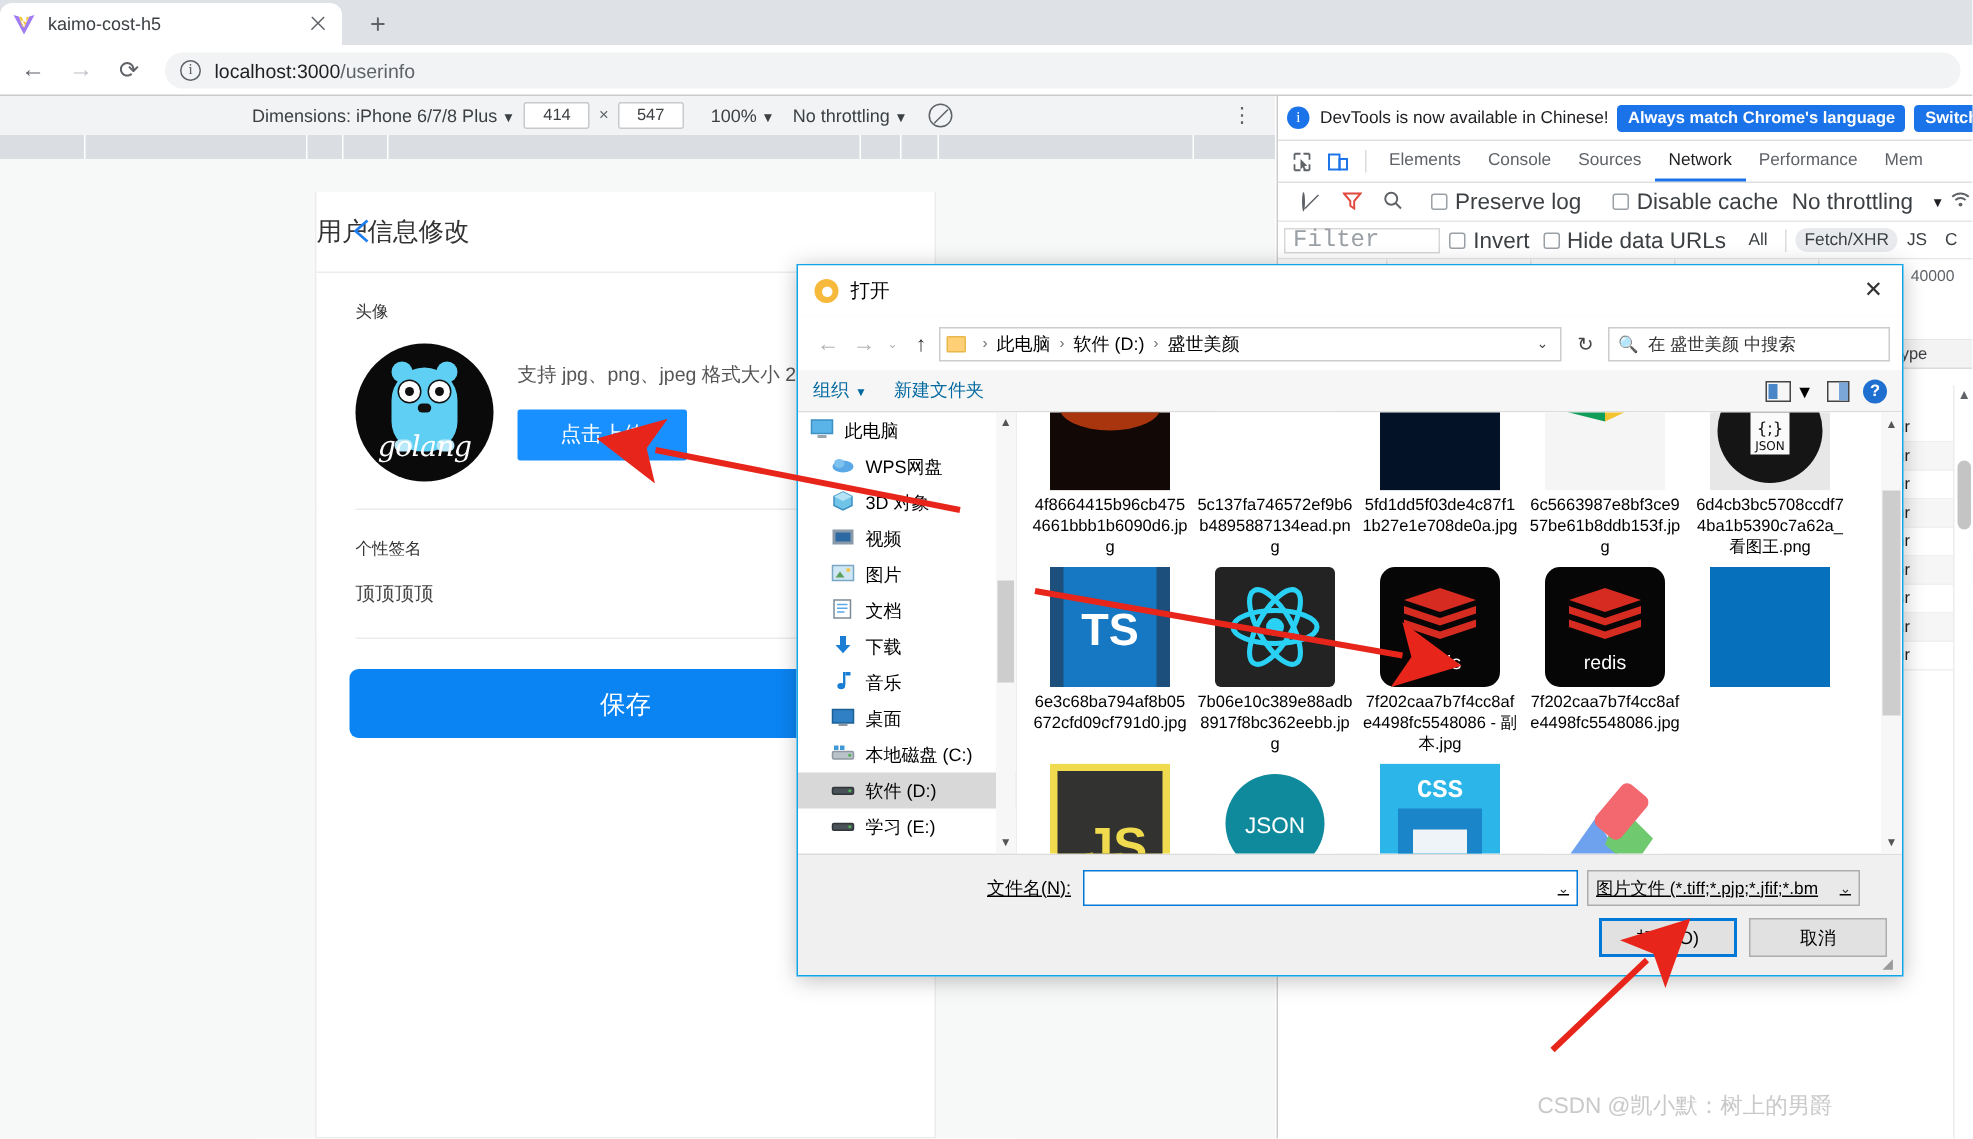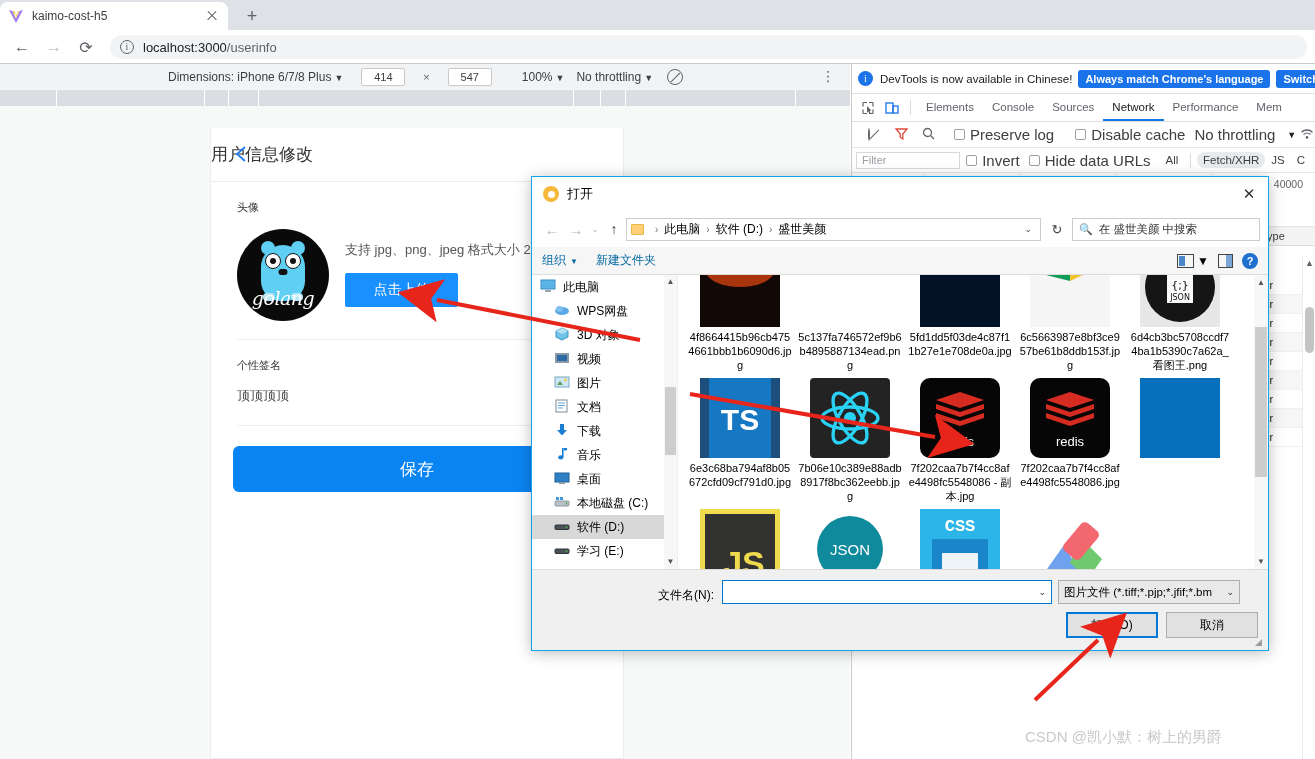--- a/index.html
+++ b/index.html
@@ -77,21 +77,21 @@
   
   .devtoolbar {
     position: absolute; left: 0; top: 64px; width: 850px; height: 26px;
     background: #f1f3f4; display: flex; align-items: center;
     font-size: 12px; color: #3c4043;
   }
   .dt-dims { margin-left: 168px; white-space: nowrap; }
   .caret { font-size: 9px; margin-left: 3px; }
   .dt-num {
     width: 44px; height: 18px; border: 1px solid #c8cacc; background: #fff;
-    border-radius: 2px; margin: 0 18px; text-align: center; font-size: 11px;
+    border-radius: 2px; margin: 0 6px; text-align: center; font-size: 11px;
     line-height: 16px; color: #3c4043;
   }
   .dt-x { color: #5f6368; font-size: 11px; }
   .dt-zoom { margin-left: 12px; white-space: nowrap; }
   .dt-throttle { margin-left: 12px; white-space: nowrap; }
   .dt-rotate {
     margin-left: 14px; width: 16px; height: 16px; border: 1.3px solid #5f6368;
     border-radius: 50%; position: relative;
   }
   .dt-rotate::after {
@@ -246,22 +246,23 @@
   }
   .lbl { font-size: 15px; color: #3c4043; margin-right: 9px; white-space: nowrap; }
   .wifi { margin-left: 4px; color: #5f6368; }
 
   .dt-row3 {
     height: 25px; border-bottom: 1px solid #e6e6e6; display: flex;
     align-items: center; padding: 0 4px;
   }
   .filter-box {
     width: 160px; height: 17px; border: 1px solid #d8d8d8; background: #fff;
-    font-size: 11px; color: #9aa0a6; padding: 0 5px; line-height: 15px;
+    font-size: 16px; color: #9aa0a6; padding: 0 5px; line-height: 15px;
     margin-right: 6px;
+    font-family: Liberation Mono, monospace;
   }
   .chip {
     font-size: 11.5px; color: #3c4043; padding: 2px 6px; border-radius: 9px;
     white-space: nowrap;
   }
   .chip.sel { background: #e8eaed; }
 
   .dt-overview {
     height: 54px; border-bottom: 1px solid #e6e6e6; position: relative;
     background: #fff;
@@ -420,21 +421,21 @@
   }
   .files-scroll .thumb {
     position: absolute; left: 1px; top: 52px; width: 12px; height: 150px; background: #cdcdcd;
   }
   .files-scroll .fa {
     position: absolute; left: 0; width: 14px; height: 15px; text-align: center;
     font-size: 8px; color: #555; line-height: 15px;
   }
 
   .dlg-foot { position: absolute; left: 0; right: 0; top: 393px; height: 80px; background: #f0f0f0; }
-  .fn-row { position: absolute; left: 0; top: 10px; display: flex; align-items: flex-end; }
+  .fn-row { position: absolute; left: 0; top: 10px; display: flex; align-items: center; text-decoration: underline; }
   .fn-label { width: 190px; text-align: right; font-size: 12px; padding-right: 8px; }
   .fn-input {
     width: 330px; height: 24px; border: 1.5px solid #0078d7; background: #fff;
     display: flex; align-items: center; padding: 0 5px;
   }
   .fn-input .c { margin-left: auto; font-size: 9px; color: #333; }
   .fn-type {
     width: 182px; height: 24px; border: 1px solid #adadad; background: #e9e9e9;
     margin-left: 6px; display: flex; align-items: center; padding: 0 5px;
     font-size: 11.5px; white-space: nowrap; overflow: hidden;

